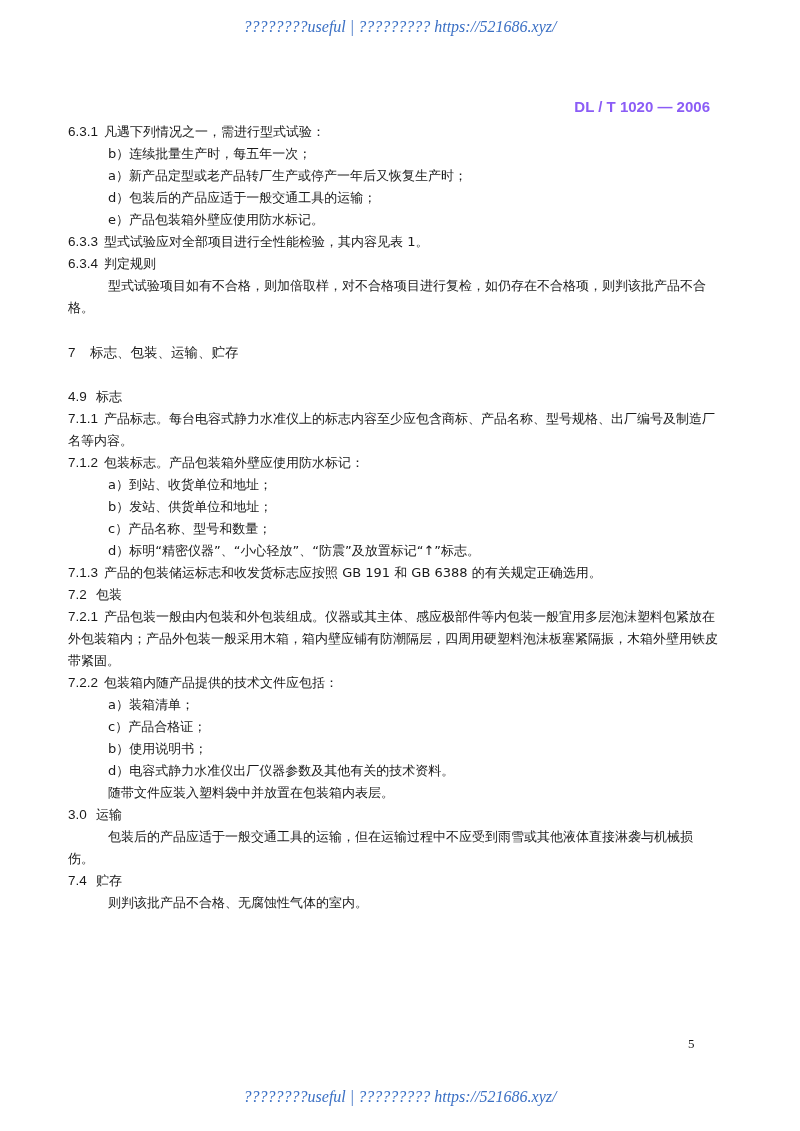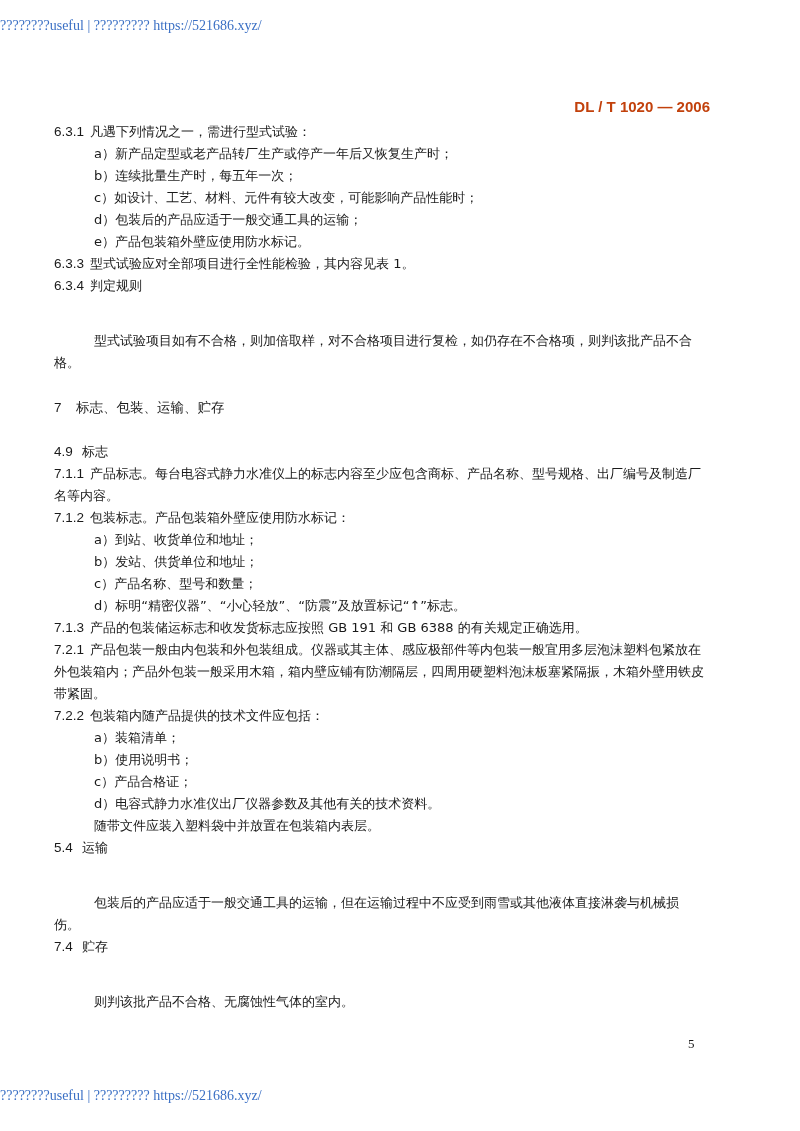--- a/index.html
+++ b/index.html
@@ -1,51 +1,50 @@
 <!DOCTYPE html>
 <html><head>
 <meta charset="utf-8">
 <style>
   html, body { margin: 0; padding: 0; background: #ffffff; }
   body { width: 800px; height: 1131px; position: relative; overflow: hidden;
          font-family: "DejaVu Sans", "Liberation Sans", sans-serif; color: #1a1a1a; }
-  .wm { position: absolute; left: 0; width: 800px; 
-        font-family: "Liberation Serif", "DejaVu Serif", serif; font-size: 14px; color: #3a6fc4; }
+  .wm { position: absolute; left: 0; width: 800px; text-align: center;
+        font-family: "Liberation Serif", "DejaVu Serif", serif; font-size: 16px; color: #3a6fc4; font-style: italic; }
   .wm-top { top: 18px; }
   .wm-bottom { top: 1088px; }
   .std-code { position: absolute; right: 90px; top: 98px; font-family: "Liberation Sans", sans-serif;
-              font-weight: bold; font-size: 15px; color: #c2410c; }
-  .content { position: absolute; left: 54px; top: 121px; width: 650px; font-size: 13px; line-height: 22px; }
+              font-weight: bold; font-size: 15px; color: #8b5cf6; }
+  .content { position: absolute; left: 68px; top: 121px; width: 650px; font-size: 13px; line-height: 22px; }
   .line { white-space: nowrap; }
   .num { display: inline-block; min-width: 36px; font-family: "Liberation Sans", sans-serif; font-size: 13.5px; }
   .n2 { min-width: 28px; }
   .sub { padding-left: 40px; }
-  .para { text-indent: 40px; white-space: normal; margin-top: 33px; }
+  .para { text-indent: 40px; white-space: normal; }
   .wrap { white-space: normal; }
   .gap-chapter { height: 22px; }
   .chapter { font-size: 13.5px; }
   .chapter .num { min-width: 22px; }
   .h2 { }
   .page-no { position: absolute; left: 688px; top: 1036px; font-family: "Liberation Serif", serif; font-size: 13px; }
 </style>
 </head>
 <body>
 
 <div class="wm wm-top">????????useful | ????????? https://521686.xyz/</div>
 
 <div class="std-code">DL / T 1020 — 2006</div>
 
 <div class="content">
 
   <div class="line">
     <span class="num">6.3.1</span><span>凡遇下列情况之一，需进行型式试验：</span>
   </div>
+  <div class="line sub">b）连续批量生产时，每五年一次；</div>
   <div class="line sub">a）新产品定型或老产品转厂生产或停产一年后又恢复生产时；</div>
-  <div class="line sub">b）连续批量生产时，每五年一次；</div>
-  <div class="line sub">c）如设计、工艺、材料、元件有较大改变，可能影响产品性能时；</div>
   <div class="line sub">d）包装后的产品应适于一般交通工具的运输；</div>
   <div class="line sub">e）产品包装箱外壁应使用防水标记。</div>
 
   <div class="line">
     <span class="num">6.3.3</span><span>型式试验应对全部项目进行全性能检验，其内容见表 1。</span>
   </div>
   <div class="line">
     <span class="num">6.3.4</span><span>判定规则</span>
   </div>
   <div class="para">型式试验项目如有不合格，则加倍取样，对不合格项目进行复检，如仍存在不合格项，则判该批产品不合格。</div>
@@ -66,34 +65,37 @@
     <span class="num">7.1.2</span><span>包装标志。产品包装箱外壁应使用防水标记：</span>
   </div>
   <div class="line sub">a）到站、收货单位和地址；</div>
   <div class="line sub">b）发站、供货单位和地址；</div>
   <div class="line sub">c）产品名称、型号和数量；</div>
   <div class="line sub">d）标明“精密仪器”、“小心轻放”、“防震”及放置标记“↑”标志。</div>
   <div class="line">
     <span class="num">7.1.3</span><span>产品的包装储运标志和收发货标志应按照 GB 191 和 GB 6388 的有关规定正确选用。</span>
   </div>
 
+  <div class="line h2">
+    <span class="num n2">7.2</span><span>包装</span>
+  </div>
   <div class="wrap">
     <span class="num">7.2.1</span><span>产品包装一般由内包装和外包装组成。仪器或其主体、感应极部件等内包装一般宜用多层泡沫塑料包紧放在外包装箱内；产品外包装一般采用木箱，箱内壁应铺有防潮隔层，四周用硬塑料泡沫板塞紧隔振，木箱外壁用铁皮带紧固。</span>
   </div>
   <div class="line">
     <span class="num">7.2.2</span><span>包装箱内随产品提供的技术文件应包括：</span>
   </div>
   <div class="line sub">a）装箱清单；</div>
+  <div class="line sub">c）产品合格证；</div>
   <div class="line sub">b）使用说明书；</div>
-  <div class="line sub">c）产品合格证；</div>
   <div class="line sub">d）电容式静力水准仪出厂仪器参数及其他有关的技术资料。</div>
   <div class="line sub">随带文件应装入塑料袋中并放置在包装箱内表层。</div>
 
   <div class="line h2">
-    <span class="num n2">5.4</span><span>运输</span>
+    <span class="num n2">3.0</span><span>运输</span>
   </div>
   <div class="para">包装后的产品应适于一般交通工具的运输，但在运输过程中不应受到雨雪或其他液体直接淋袭与机械损伤。</div>
 
   <div class="line h2">
     <span class="num n2">7.4</span><span>贮存</span>
   </div>
   <div class="para">则判该批产品不合格、无腐蚀性气体的室内。</div>
 </div>
 
 <div class="page-no">5</div>

